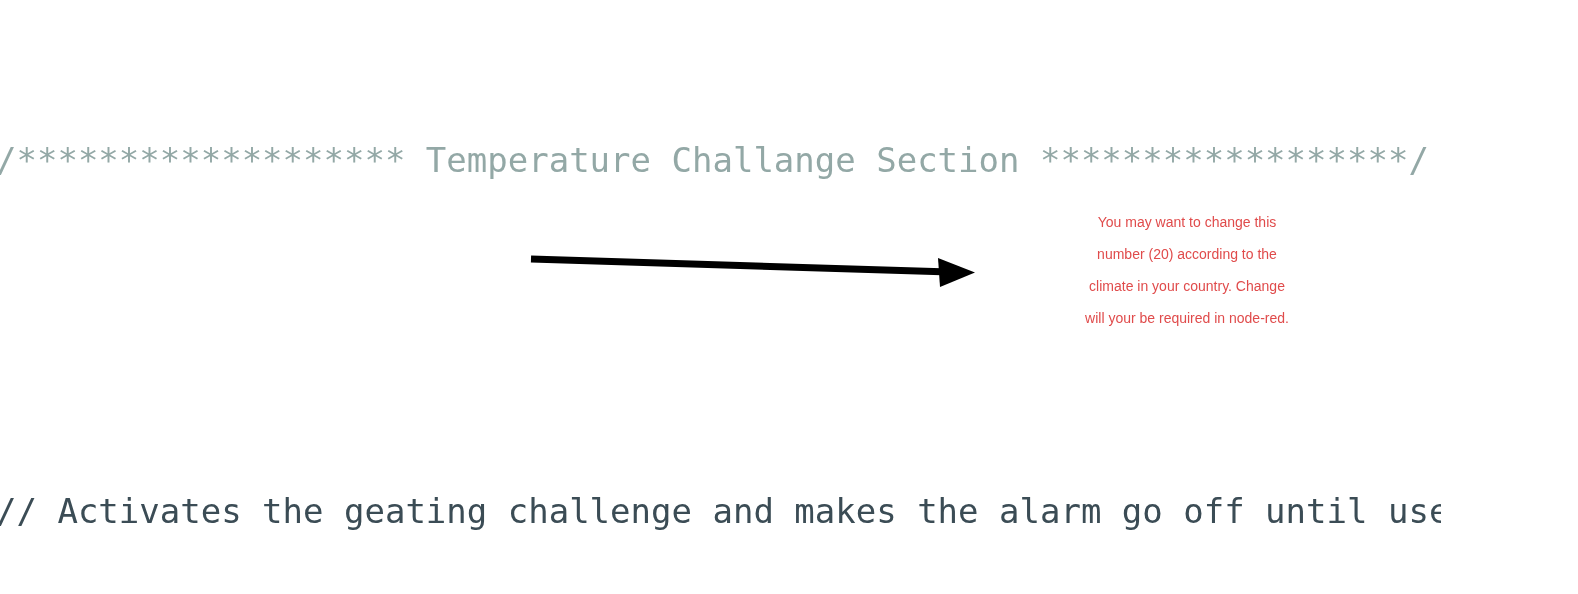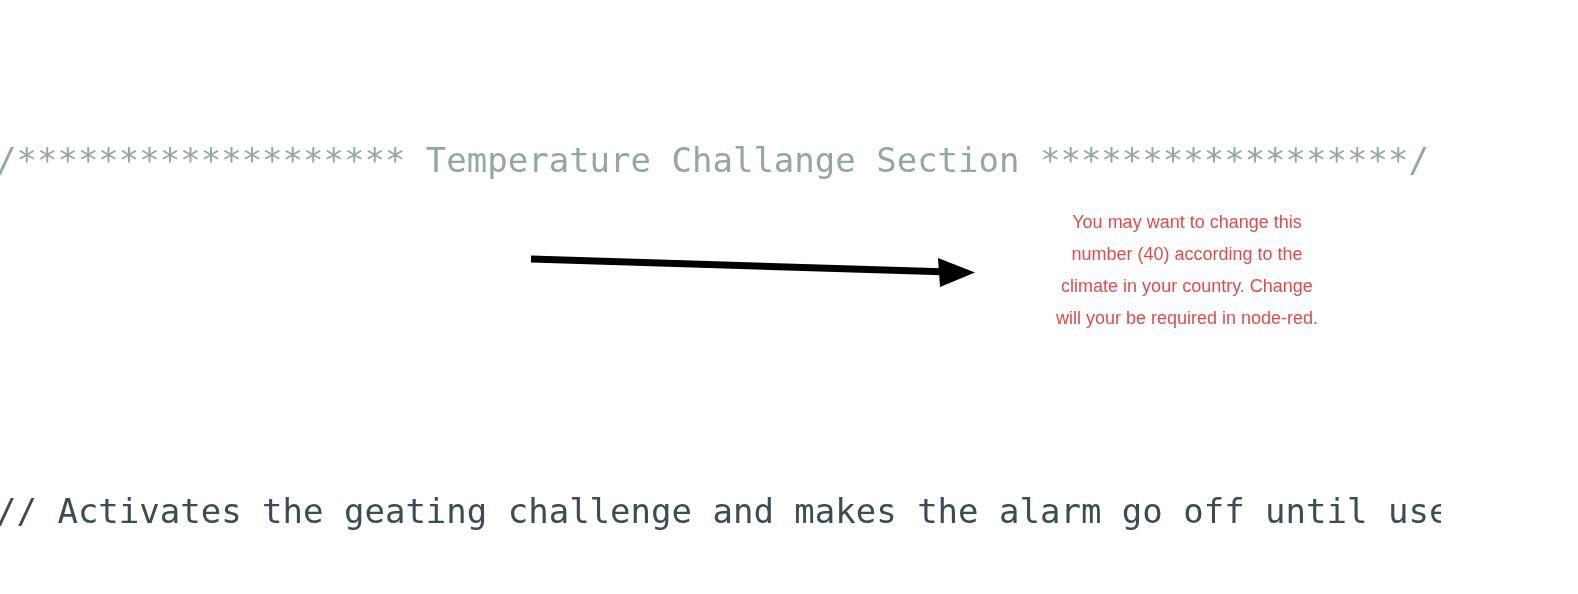--- a/index.html
+++ b/index.html
@@ -51,21 +51,21 @@
   }
 
   
   .annotation {
     position: absolute;
     left: 988px;
     top: 206px;
     width: 398px;
     text-align: center;
     font-family: "Liberation Sans", sans-serif;
-    font-size: 18px;
+    font-size: 14px;
     line-height: 32px;
     color: #e04b4b;
   }
 
   .arrow-svg {
     position: absolute;
     left: 0;
     top: 0;
     width: 1578px;
     height: 594px;
@@ -107,18 +107,18 @@
 
   </div>
 
   <svg class="arrow-svg" viewBox="0 0 1578 594" xmlns="http://www.w3.org/2000/svg">
     <line x1="531" y1="259" x2="950" y2="272" stroke="#000000" stroke-width="7" stroke-linecap="butt"></line>
     <polygon points="975,272.5 938,258 940,287" fill="#000000"></polygon>
   </svg>
 
   <div class="annotation">
     <div>You may want to change this</div>
-    <div>number (40) according to the</div>
+    <div>number (20) according to the</div>
     <div>climate in your country. Change</div>
     <div>will your be required in node-red.</div>
   </div>
 
 </div>
 
 </body></html>

